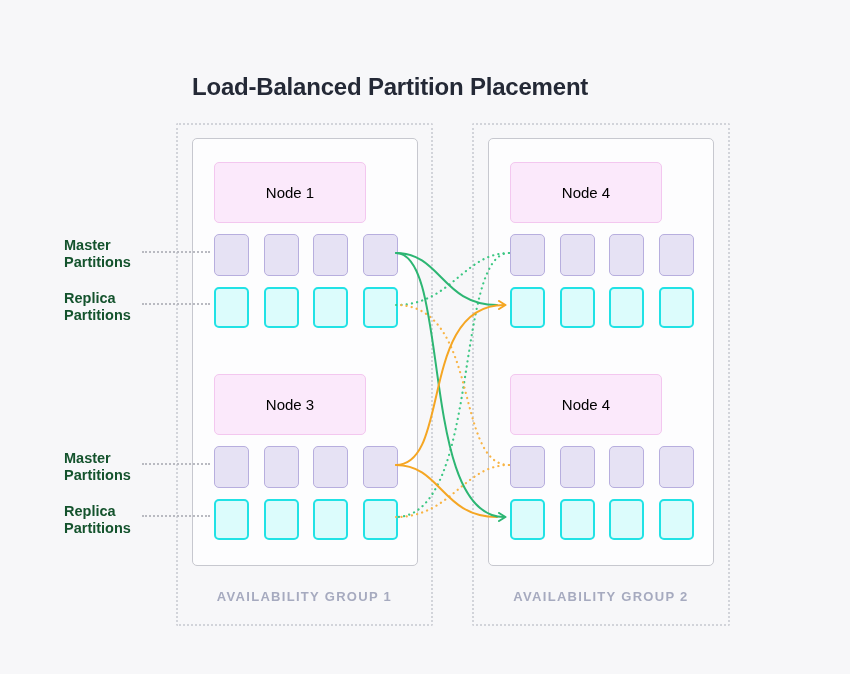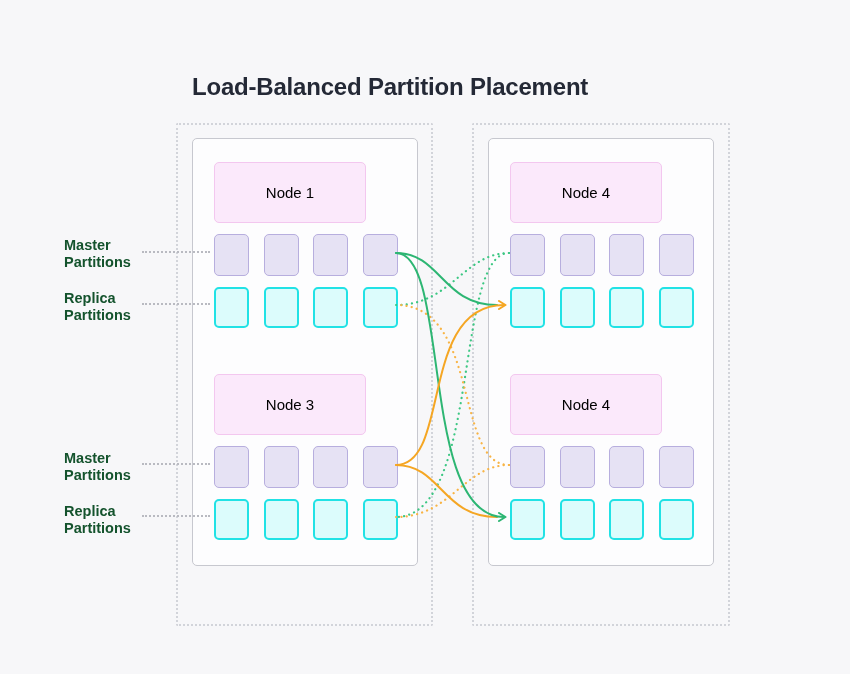--- a/index.html
+++ b/index.html
@@ -91,20 +91,21 @@
           <span class="pbox master"></span>
           <span class="pbox master"></span>
         </div>
       <div class="prow r2">
           <span class="pbox replica"></span>
           <span class="pbox replica"></span>
           <span class="pbox replica"></span>
           <span class="pbox replica"></span>
         </div>
     </div>
+    <div class="group-label">AVAILABILITY GROUP 1</div>
   </div>
 
   <div class="group g2">
     <div class="node-stack">
       <div class="node-card pos-a">
         <span>Node 4</span>
       </div>
       <div class="prow m1">
           <span class="pbox master"></span>
           <span class="pbox master"></span>
@@ -126,20 +127,21 @@
           <span class="pbox master"></span>
           <span class="pbox master"></span>
         </div>
       <div class="prow r2">
           <span class="pbox replica"></span>
           <span class="pbox replica"></span>
           <span class="pbox replica"></span>
           <span class="pbox replica"></span>
         </div>
     </div>
+    <div class="group-label">AVAILABILITY GROUP 2</div>
   </div>
 
   <div class="side-label l1">
     <div>Master</div>
     <div>Partitions</div>
   </div>
   <div class="leader l1"></div>
 
   <div class="side-label l2">
     <div>Replica</div>

